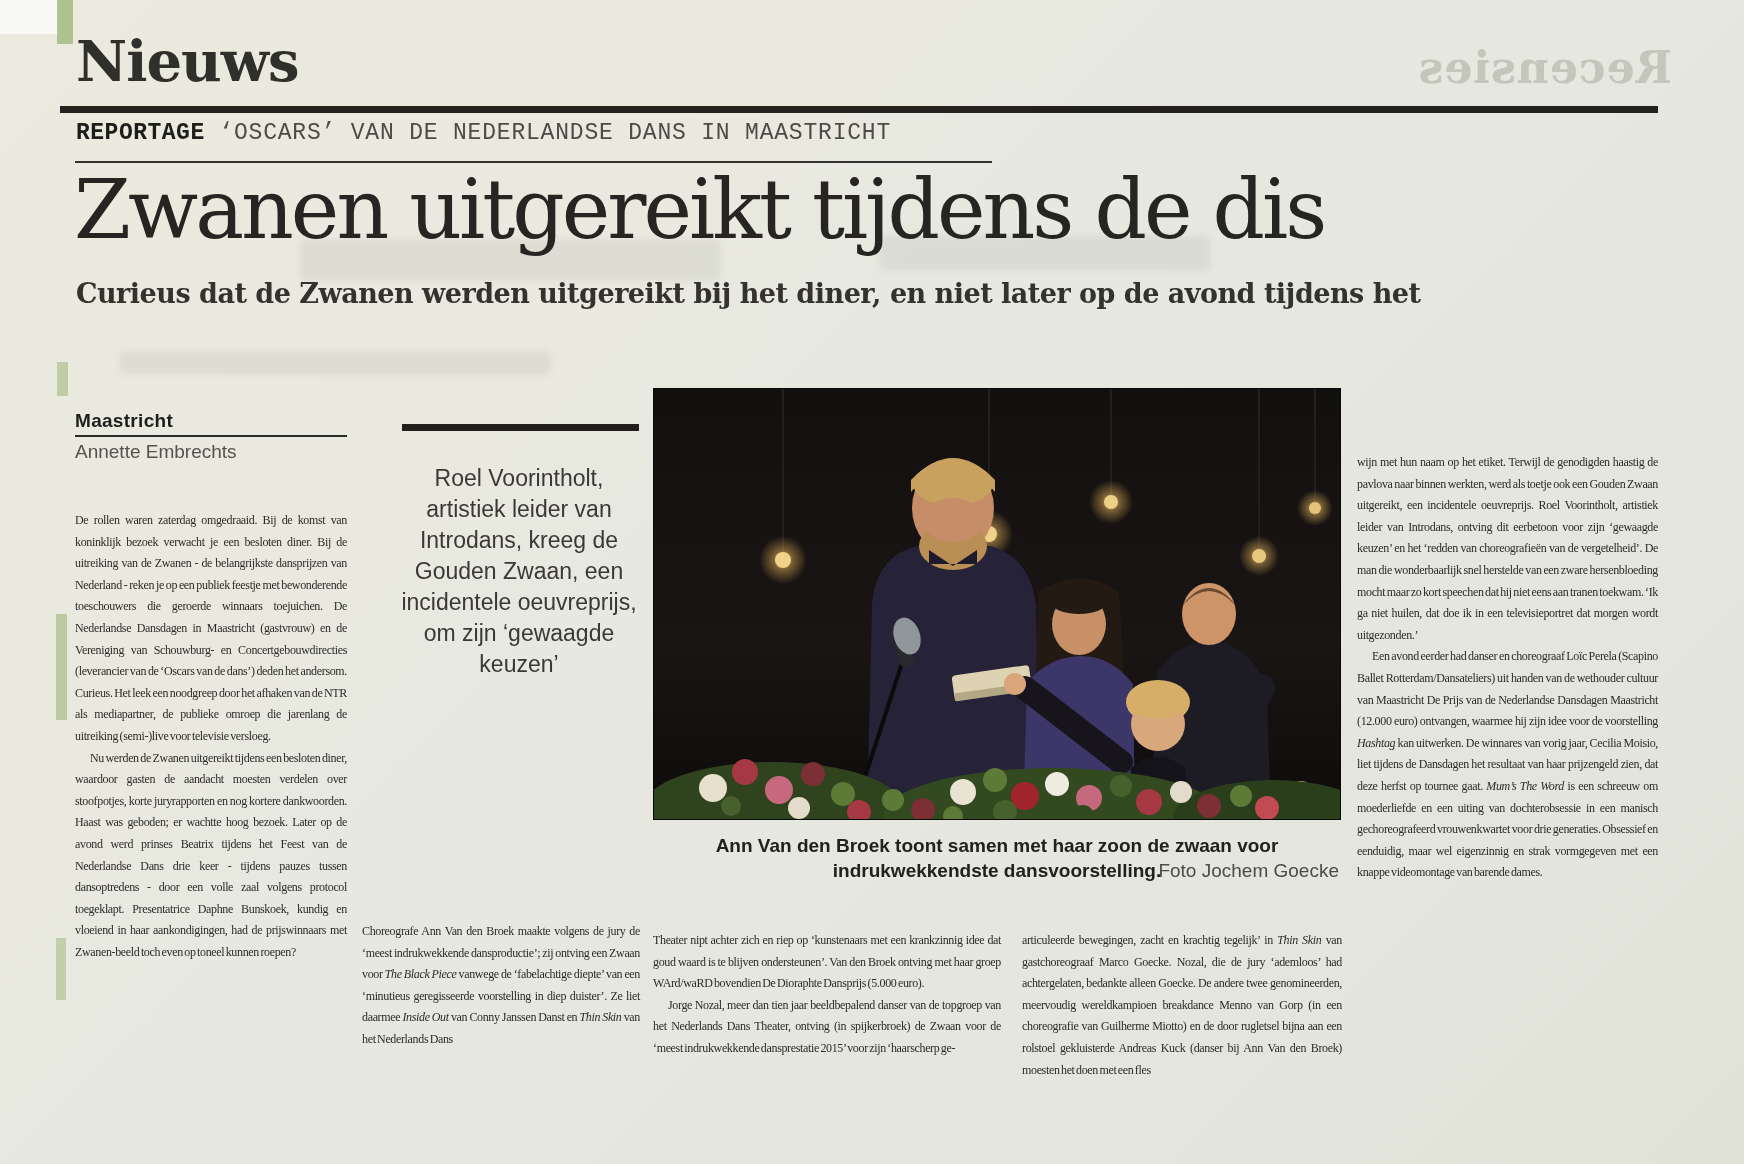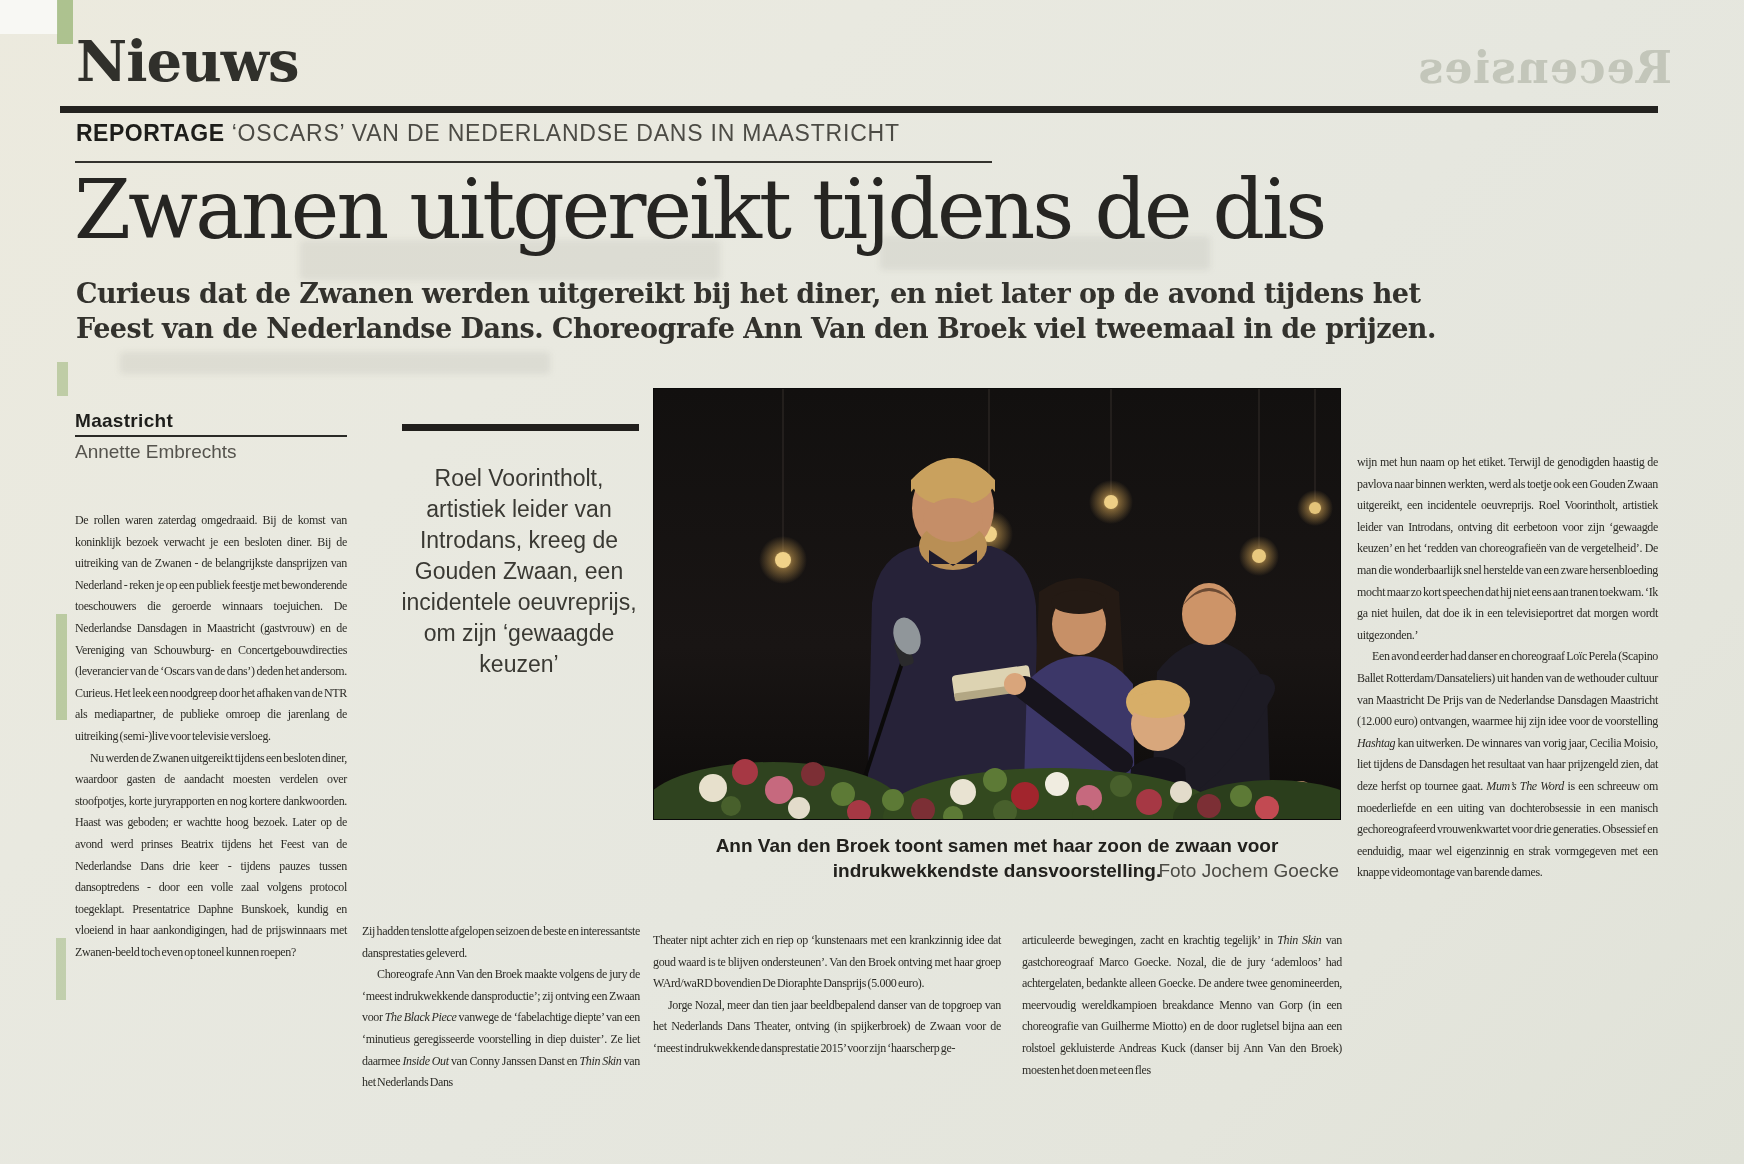--- a/index.html
+++ b/index.html
@@ -12,21 +12,21 @@
   
   .corner-white{left:0;top:0;width:58px;height:34px;background:#f8f8f4;}
   .edge-green{background:#93b06e;opacity:.7;}
   .ghost{background:rgba(110,112,100,.10);filter:blur(3px);border-radius:3px;}
   .bleed{left:1252px;top:42px;width:420px;font-family:"DejaVu Serif",serif;font-weight:bold;
     font-size:44px;color:#c3c6ba;transform:scaleX(-1);text-align:left;letter-spacing:1px;}
   
   .section-title{left:76px;top:28px;font-family:"DejaVu Serif",serif;font-weight:bold;
     font-size:56px;color:#30302b;letter-spacing:-1px;}
   .bar-thick{left:60px;top:106px;width:1598px;height:7px;background:#23221f;}
-  .kicker{left:76px;top:120px;width:1100px;font-family:Liberation Sans, sans-serif;font-size:23px;
+  .kicker{left:76px;top:120px;width:1100px;font-family:Liberation Mono, monospace;font-size:23px;
     letter-spacing:.8px;color:#4c4b45;}
   .kicker b{color:#1d1d1a;font-weight:bold;letter-spacing:.5px;}
   .rule-thin-kicker{left:75px;top:161px;width:917px;height:2px;background:#33322d;}
   .headline{left:74px;top:162px;width:1600px;font-family:"DejaVu Serif",serif;font-weight:normal;
     font-size:82px;letter-spacing:-3px;color:#262522;white-space:nowrap;}
   .deck{left:76px;top:276px;width:1360px;font-family:"DejaVu Serif",serif;font-weight:bold;
     font-size:27px;line-height:35px;color:#33322d;letter-spacing:-.5px;}
   
   .byline{left:75px;top:410px;width:272px;font-family:"Liberation Sans",sans-serif;}
   .byline .loc{font-weight:bold;font-size:19px;color:#1e1e1b;letter-spacing:.3px;}
@@ -75,41 +75,39 @@
 
   <div class="abs kicker">
     <b>REPORTAGE</b>
     <span>‘OSCARS’ VAN DE NEDERLANDSE DANS IN MAASTRICHT</span>
   </div>
   <div class="abs rule-thin-kicker"></div>
 
   <div class="abs headline">Zwanen uitgereikt tijdens de dis</div>
   <div class="abs deck">
     <div>Curieus dat de Zwanen werden uitgereikt bij het diner, en niet later op de avond tijdens het</div>
-    <div>Feest van de Nederlandse Dans. Choreografe Ann Van den Broek viel tweemaal in de prijzen.</div>
   </div>
 
   <div class="abs byline">
     <div class="loc">Maastricht</div>
     <div class="rule"></div>
     <div class="auth">Annette Embrechts</div>
   </div>
 
   <div class="abs bodycol c1">
     <p class="para">De rollen waren zaterdag omgedraaid. Bij de komst van koninklijk bezoek verwacht je een besloten diner. Bij de uitreiking van de Zwanen - de belangrijkste dansprijzen van Nederland - reken je op een publiek feestje met bewonderende toeschouwers die geroerde winnaars toejuichen. De Nederlandse Dansdagen in Maastricht (gastvrouw) en de Vereniging van Schouwburg- en Concertgebouwdirecties (leverancier van de ‘Oscars van de dans’) deden het andersom. Curieus. Het leek een noodgreep door het afhaken van de NTR als mediapartner, de publieke omroep die jarenlang de uitreiking (semi-)live voor televisie versloeg.</p>
     <p class="para">Nu werden de Zwanen uitgereikt tijdens een besloten diner, waardoor gasten de aandacht moesten verdelen over stoofpotjes, korte juryrapporten en nog kortere dankwoorden. Haast was geboden; er wachtte hoog bezoek. Later op de avond werd prinses Beatrix tijdens het Feest van de Nederlandse Dans drie keer - tijdens pauzes tussen dansoptredens - door een volle zaal volgens protocol toegeklapt. Presentatrice Daphne Bunskoek, kundig en vloeiend in haar aankondigingen, had de prijswinnaars met Zwanen-beeld toch even op toneel kunnen roepen?</p>
   </div>
 
   <div class="abs pq">
     <div class="pq-rule"></div>
     <div class="pq-text">Roel Voorintholt, artistiek leider van Introdans, kreeg de Gouden Zwaan, een incidentele oeuvreprijs, om zijn ‘gewaagde keuzen’</div>
   </div>
 
   <div class="abs bodycol c2">
-    <p class="para">Zij hadden tenslotte afgelopen seizoen de beste en interessantste dansprestaties geleverd.</p>
     <p class="para">Choreografe Ann Van den Broek maakte volgens de jury de ‘meest indrukwekkende dansproductie’; zij ontving een Zwaan voor <i>The Black Piece</i> vanwege de ‘fabelachtige diepte’ van een ‘minutieus geregisseerde voorstelling in diep duister’. Ze liet daarmee <i>Inside Out</i> van Conny Janssen Danst en <i>Thin Skin</i> van het Nederlands Dans</p>
   </div>
 
   <div class="abs photo-wrap">
     <svg width="688" height="432" viewBox="0 0 688 432">
       <defs>
         <radialGradient id="glow" cx="50%" cy="50%" r="50%">
           <stop offset="0%" stop-color="#ffe9a8" stop-opacity=".95"></stop>
           <stop offset="40%" stop-color="#d8a855" stop-opacity=".5"></stop>
           <stop offset="100%" stop-color="#d8a855" stop-opacity="0"></stop>

